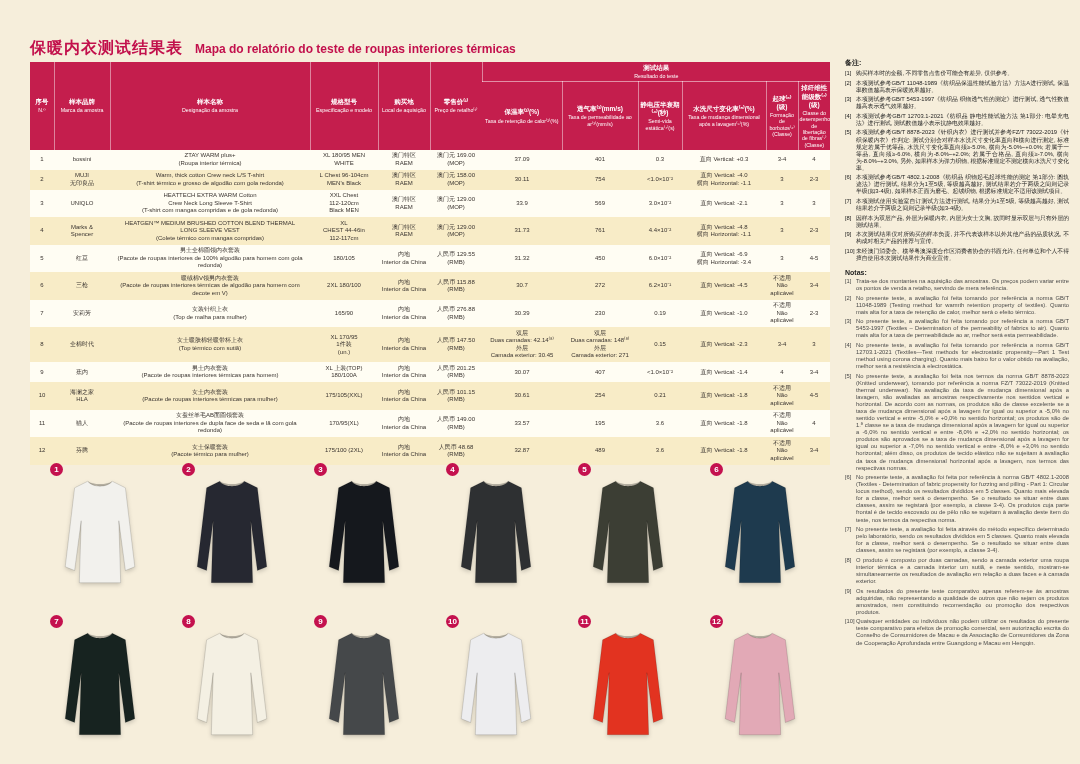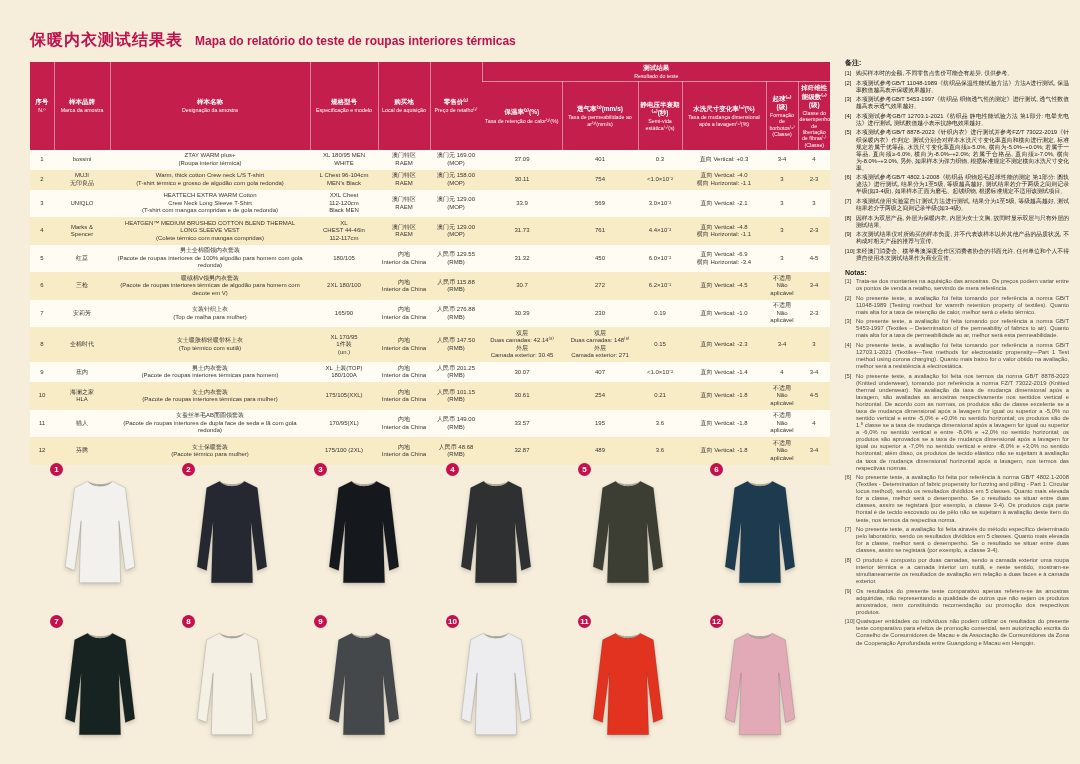--- a/index.html
+++ b/index.html
@@ -1,20 +1,20 @@
 <!DOCTYPE html>
 <html><head>
 <meta charset="utf-8">
 <style>
   * { margin:0; padding:0; box-sizing:border-box; }
   html,body { width:1080px; height:764px; }
   body { font-family:"Liberation Sans", sans-serif; }
   .page { position:relative; width:1080px; height:764px; background:#f6eedb; overflow:hidden; }
 
-  .title-row { position:absolute; left:30px; top:30px; white-space:nowrap; }
+  .title-row { position:absolute; left:30px; top:38px; white-space:nowrap; }
   .t-zh { font-size:16px; font-weight:bold; color:#c2104c; letter-spacing:1px; }
   .t-pt { font-size:12px; font-weight:bold; color:#c2104c; margin-left:12px; }
 
   table.report { position:absolute; left:30px; top:62px; width:800px; border-collapse:collapse; table-layout:fixed; }
   table.report thead th { background:#c41e4d; color:#fff; vertical-align:middle; padding:2px 1px; border-left:1px solid rgba(255,255,255,.45); }
   table.report thead th:first-child { border-left:none; }
   th .h-zh { font-size:6.5px; font-weight:bold; line-height:1.25; }
   th .h-pt { font-size:5.3px; font-weight:normal; line-height:1.2; margin-top:1px; }
   th.group { border-bottom:1px solid rgba(255,255,255,.5); height:16px; }
   table.report tbody td { font-size:6px; line-height:1.25; color:#3a3430; text-align:center; vertical-align:middle; padding:2.5px 2px; }

